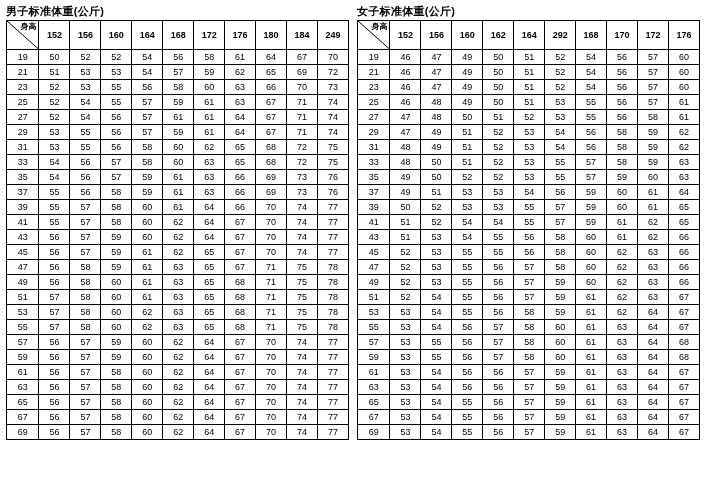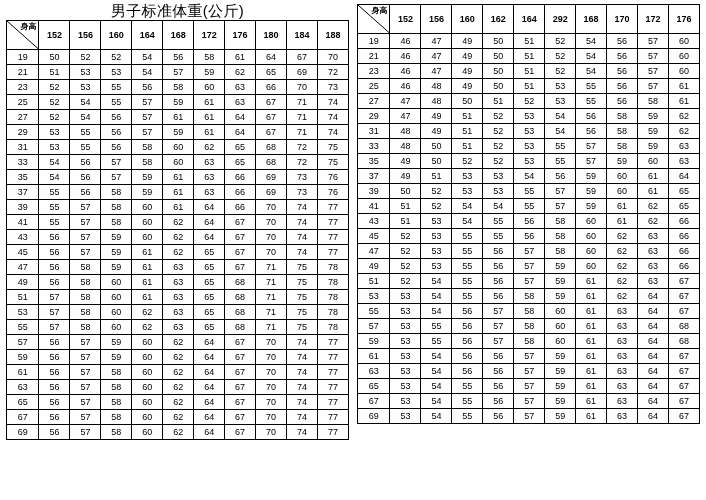--- a/index.html
+++ b/index.html
@@ -24,23 +24,23 @@
     flex-direction: row;
     gap: 8px;
   }
   .table-block {
     flex: 1 1 0;
     display: flex;
     flex-direction: column;
     min-width: 0;
   }
   .block-title {
-    text-align: center;
-    font-size: 15px;
-    font-weight: normal;
+    text-align: left;
+    font-size: 11px;
+    font-weight: bold;
     line-height: 14px;
     padding-bottom: 2px;
     letter-spacing: 0.3px;
   }
   table.wt {
     width: 100%;
     border-collapse: collapse;
     table-layout: fixed;
   }
   table.wt td, table.wt th {
@@ -127,21 +127,21 @@
           </td>
           <td>152</td>
           <td>156</td>
           <td>160</td>
           <td>164</td>
           <td>168</td>
           <td>172</td>
           <td>176</td>
           <td>180</td>
           <td>184</td>
-          <td>188</td>
+          <td>249</td>
         </tr>
       </tbody>
       <tbody id="male-body">
           <tr>
             <td class="agecell">19</td>
             <td>50</td>
             <td>52</td>
             <td>52</td>
             <td>54</td>
             <td>56</td>
@@ -474,20 +474,21 @@
             <td>67</td>
             <td>70</td>
             <td>74</td>
             <td>77</td>
           </tr>
         </tbody>
     </table>
   </div>
 
   <div class="table-block">
+    <div class="block-title">女子标准体重(公斤)</div>
     <table class="wt">
       <colgroup>
         <col class="agecol">
         <col>
           <col>
           <col>
           <col>
           <col>
           <col>
           <col>

